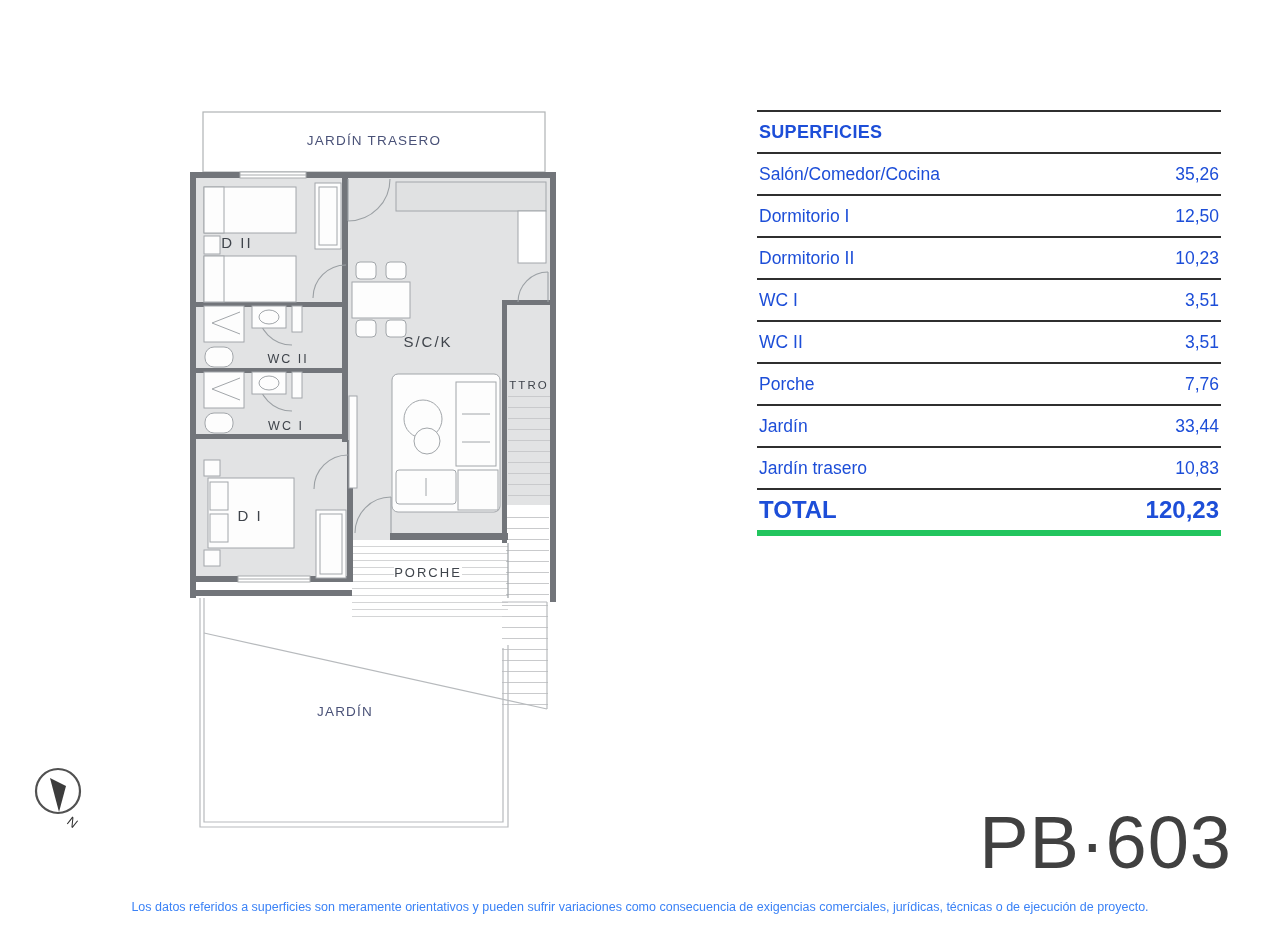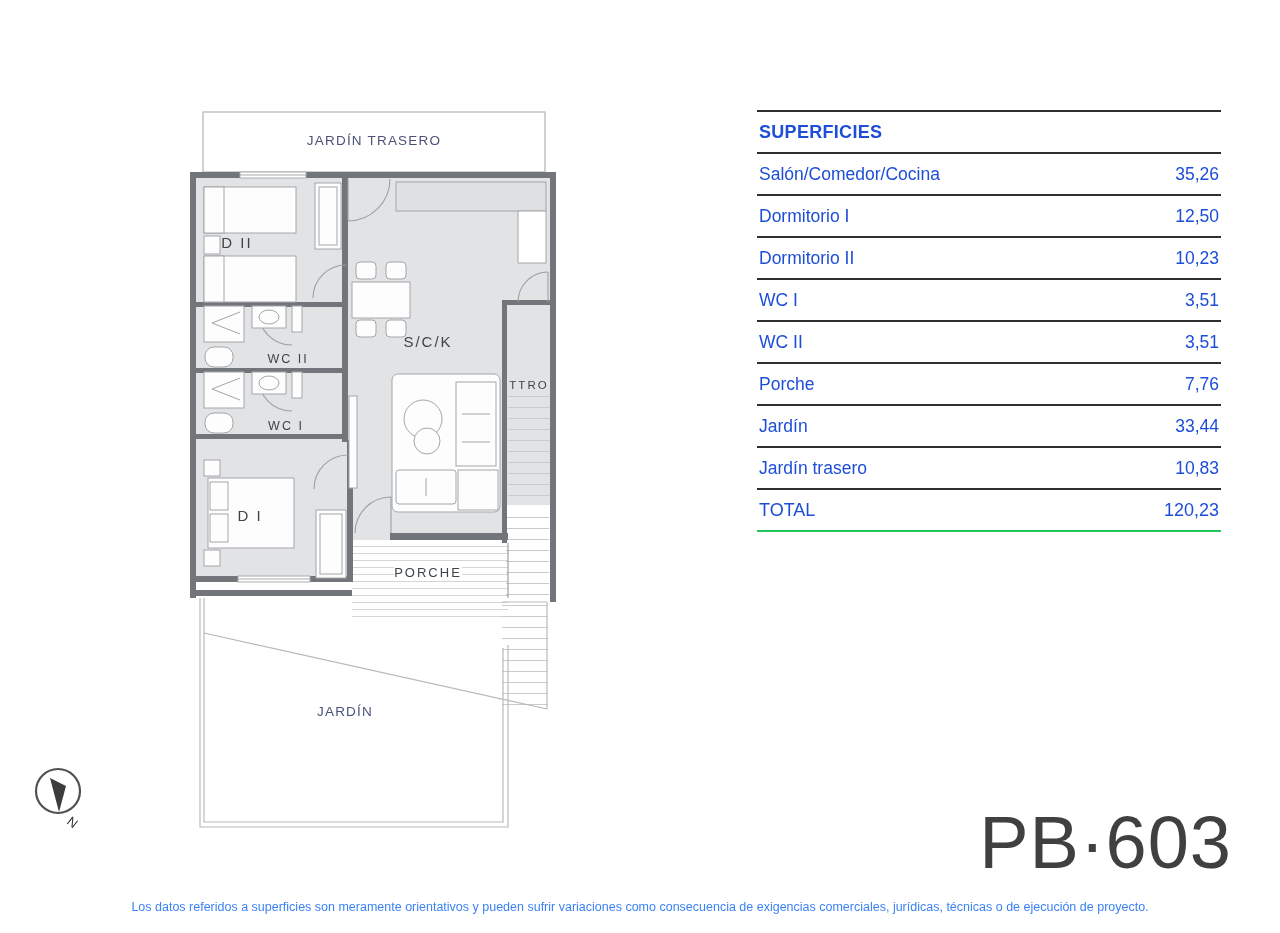--- a/index.html
+++ b/index.html
@@ -10,21 +10,21 @@
   #plan-svg{position:absolute;left:0;top:0;}
   .room-label{fill:#3f444b;letter-spacing:2px;}
   .navy-label{fill:#4a5278;letter-spacing:1.2px;}
 
   
   .surfaces{position:absolute;left:757px;top:110px;width:464px;color:#1d4ed8;}
   .s-header{border-top:2px solid #2f2f2f;height:40px;line-height:40px;
             font-size:18px;font-weight:bold;letter-spacing:.3px;padding:0 2px;}
   .s-row{height:40px;line-height:40px;display:flex;justify-content:space-between;
          border-top:2px solid #2f2f2f;font-size:17.5px;padding:0 2px;}
-  .s-row.total{font-weight:normal;border-bottom:2px solid #22c55e;font-size:18px;}
+  .s-row.total{font-weight:bold;border-bottom:6px solid #22c55e;font-size:24px;}
 
   
   .watermark{position:absolute;left:493px;top:450px;font-size:31px;color:#c8b26e;
              opacity:.92;letter-spacing:.5px;white-space:nowrap;}
   .plan-code{position:absolute;right:48px;top:800px;font-size:74px;color:#404040;
              letter-spacing:1px;white-space:nowrap;}
   .disclaimer{position:absolute;left:0;top:900px;width:1280px;text-align:center;
               font-size:12.5px;color:#3b82f6;}
 </style>
 </head>

